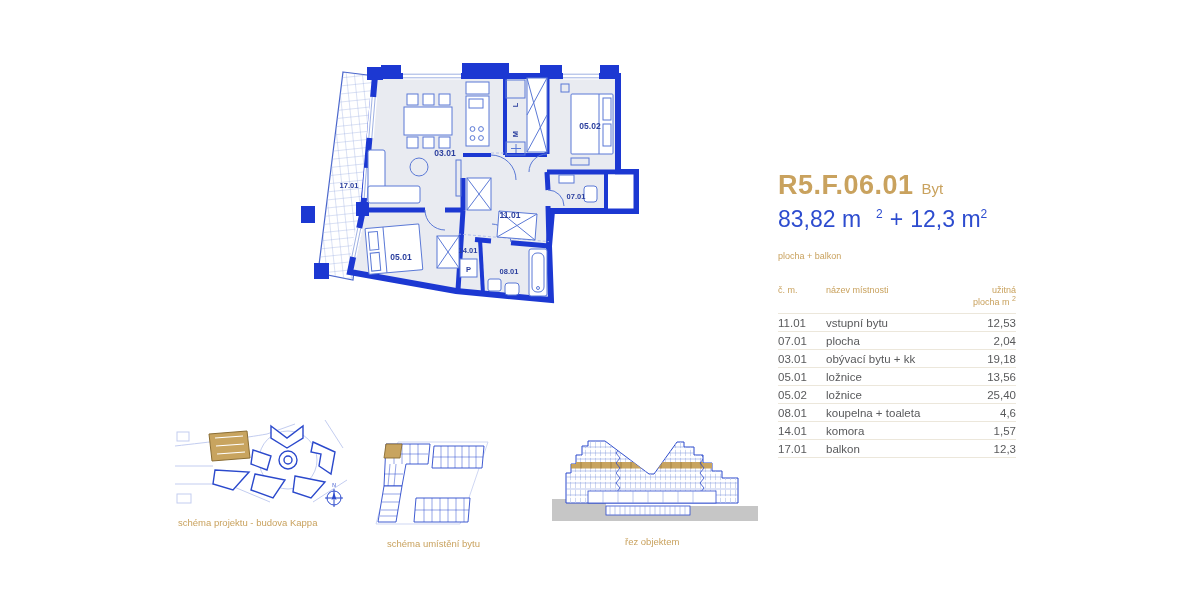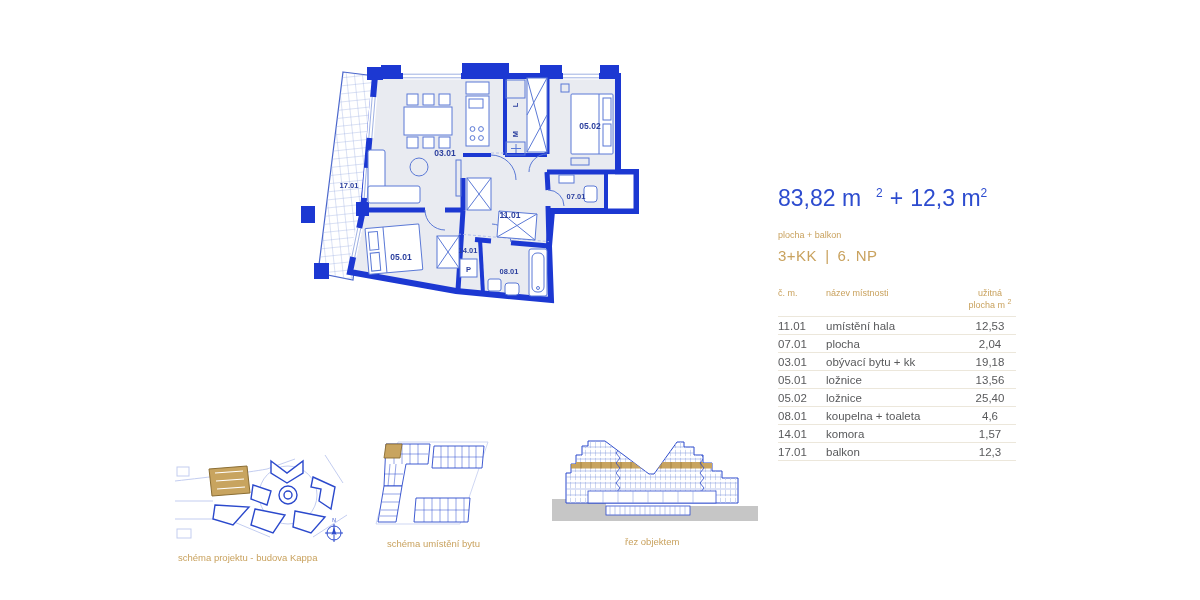--- a/index.html
+++ b/index.html
@@ -22,41 +22,41 @@
   .thin{stroke:#94a8e0;fill:none;stroke-width:0.9;}
   .dash{stroke:var(--light-blue);stroke-width:0.8;stroke-dasharray:3 2;fill:none;}
   .plabel{fill:var(--label-blue);font:bold 8.5px "Liberation Sans",sans-serif;text-anchor:middle;}
   .plabel-sm{fill:var(--label-blue);font:bold 7.5px "Liberation Sans",sans-serif;text-anchor:middle;}
 
   
   .info{position:absolute;left:778px;top:170px;width:238px;}
   .title-row{white-space:nowrap;}
   .unit-code{font-size:27px;font-weight:bold;color:var(--accent-gold);letter-spacing:0.5px;}
   .unit-type{font-size:15px;color:var(--accent-gold);margin-left:8px;}
-  .area-line{margin-top:15px;font-size:23px;color:var(--accent-blue);white-space:nowrap;}
+  .area-line{margin-top:5px;font-size:23px;color:var(--accent-blue);white-space:nowrap;}
   .area-line sup{font-size:12px;}
   .sup-gap{margin-left:15px;}
   .plus{margin:0 7px;}
   .area-note{margin-top:18px;font-size:9px;color:var(--accent-gold);}
   .disp-line{margin-top:7px;font-size:15px;color:var(--accent-gold);letter-spacing:0.5px;}
   .disp-sep{margin:0 8px;color:var(--accent-gold);}
 
   .rooms-table{margin-top:24px;width:238px;border-collapse:collapse;font-size:11.5px;color:var(--table-text);}
   .rooms-table th{font-size:9px;font-weight:normal;color:var(--accent-gold);text-align:left;padding:0 0 6px 0;vertical-align:top;}
-  .rooms-table th.num, .rooms-table td.num{text-align:center;}
+  .rooms-table th.num, .rooms-table td.num{text-align:right;}
   .rooms-table th sup{font-size:7px;}
   .rooms-table td{padding:2px 0;border-top:1px solid var(--rule-color);height:13px;}
   .rooms-table tr:last-child td{border-bottom:1px solid var(--rule-color);}
   .col-id{width:48px;}
   .col-area{width:52px;}
 
   
   .diagram{position:absolute;}
   .diagram figcaption{position:absolute;font-size:9.5px;color:var(--accent-gold);white-space:nowrap;}
-  .d1{left:175px;top:453px;} .d1 figcaption{left:3px;top:99px;}
+  .d1{left:175px;top:418px;} .d1 figcaption{left:3px;top:99px;}
   .d2{left:372px;top:438px;} .d2 figcaption{left:15px;top:100px;}
   .d3{left:548px;top:433px;} .d3 figcaption{left:77px;top:103px;}
   figure{margin:0;}
 </style>
 </head>
 <body>
 
 <div class="page">
 
   <svg class="plan" width="365" height="265" viewBox="0 0 365 265">
@@ -209,40 +209,40 @@
       <text class="plabel-sm" x="281" y="149">07.01</text>
       <text class="plabel" x="215" y="168">11.01</text>
       <text class="plabel" x="106" y="210">05.01</text>
       <text class="plabel-sm" x="173" y="203">14.01</text>
       <text class="plabel-sm" x="214" y="224">08.01</text>
       <text class="plabel-sm" x="54" y="138">17.01</text>
     </g>
   </svg>
 
   <div class="info">
+    <div class="title-row">
+      <span class="unit-code">R5.F.06.01</span><span class="unit-type">Byt</span>
+    </div>
     <div class="area-line">
       <span>83,82 m</span><sup class="sup-gap">2</sup><span class="plus">+</span><span>12,3 m</span><sup>2</sup>
     </div>
     <div class="area-note">plocha + balkon</div>
-    <div class="disp-line">
-      <span>3+KK</span><span class="disp-sep">|</span><span>6. NP</span>
-    </div>
 
     <table class="rooms-table">
       <thead>
         <tr>
           <th class="col-id">č. m.</th>
           <th>název místnosti</th>
           <th class="col-area num"><span>užitná</span><br><span>plocha m</span> <sup>2</sup></th>
         </tr>
       </thead>
       <tbody>
         <tr>
             <td>11.01</td>
-            <td>umístění hala</td>
+            <td>vstupní bytu</td>
             <td class="num">12,53</td>
           </tr>
         <tr>
             <td>07.01</td>
             <td>plocha</td>
             <td class="num">2,04</td>
           </tr>
         <tr>
             <td>03.01</td>
             <td>obývací bytu + kk</td>

